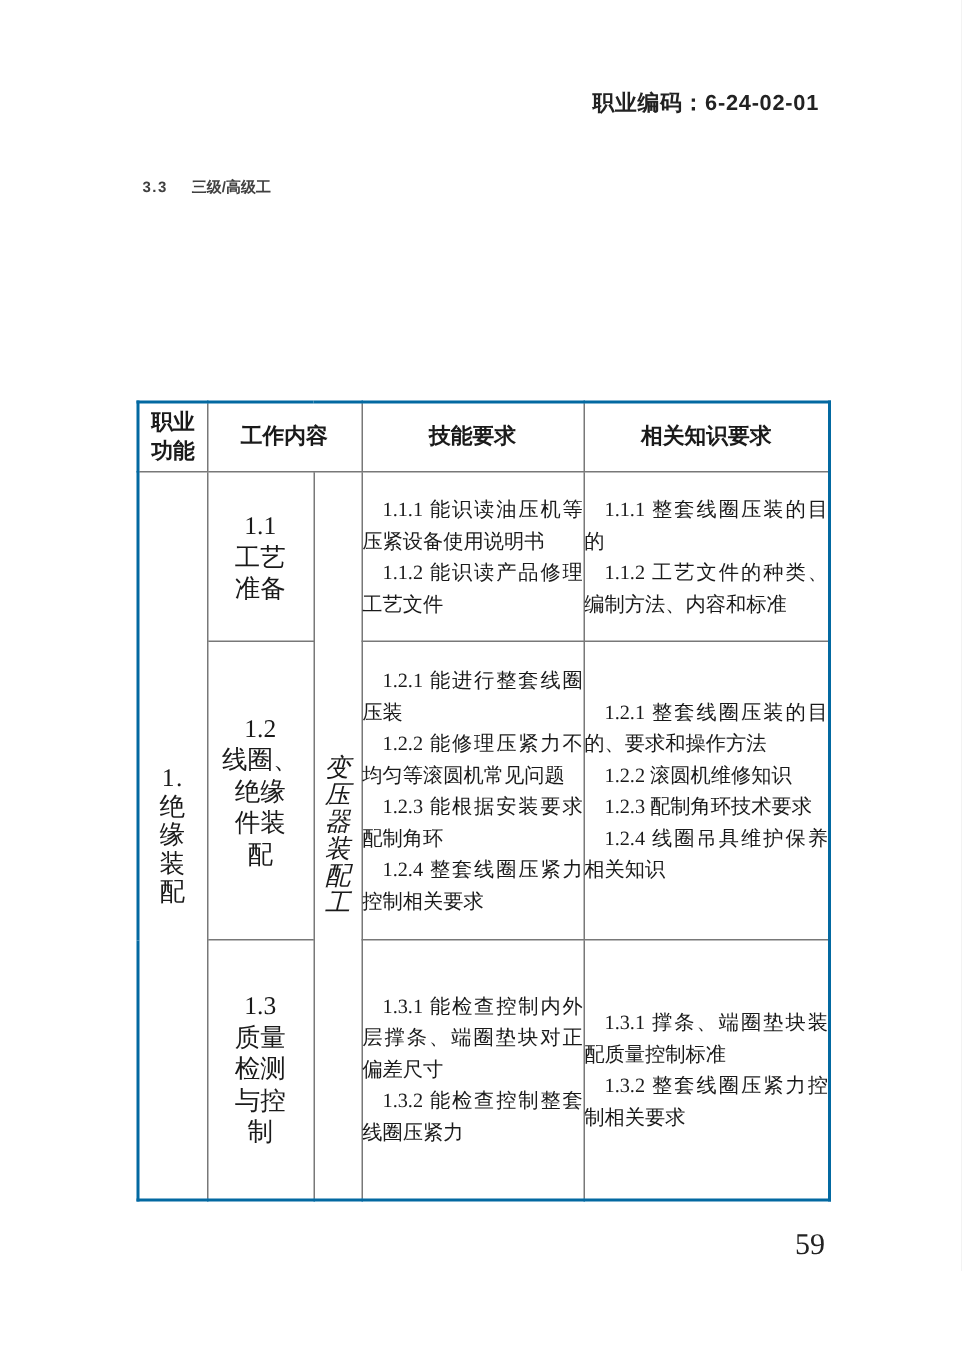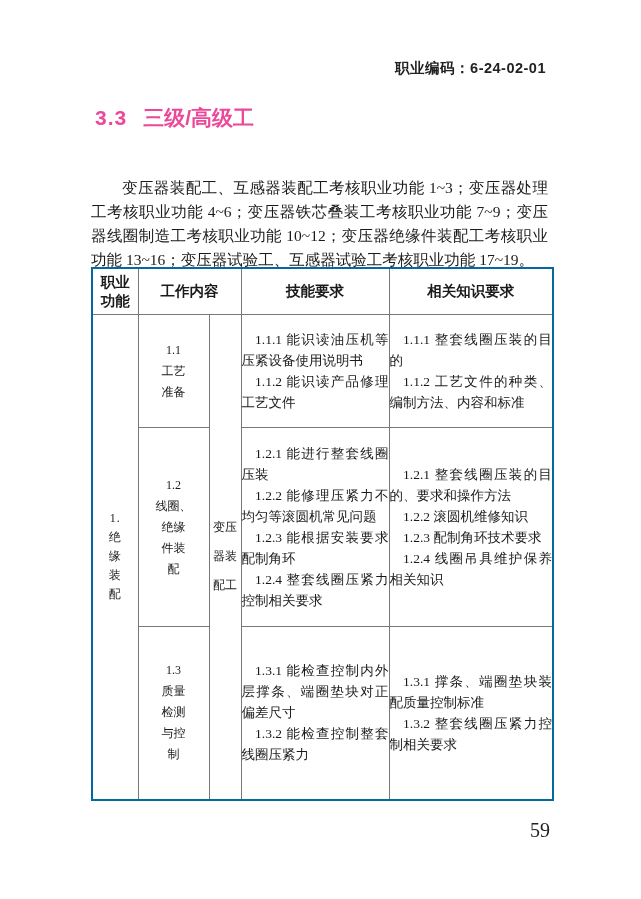--- a/index.html
+++ b/index.html
@@ -22,26 +22,26 @@
     font-family: "Liberation Sans", sans-serif;
     font-weight: 600;
     font-size: 14.5px;
     letter-spacing: 0.5px;
     color: #222;
   }
 
   
   .section-heading {
     position: absolute;
-    top: 104px;
+    top: 118px;
     left: 95px;
     font-family: "Liberation Sans", sans-serif;
     font-weight: 700;
-    font-size: 21px;
-    color: #ec4899;
+    font-size: 10px;
+    color: #404040;
   }
   .section-heading .sec-num { margin-right: 16px; letter-spacing: 1px; }
 
   
   .intro {
     position: absolute;
     top: 160px;
     left: 91px;
     width: 457px;
     font-size: 15.5px;
@@ -79,24 +79,24 @@
   col.c1 { width: 46px; }
   col.c2 { width: 71px; }
   col.c3 { width: 32px; }
   col.c4 { width: 148px; }
   col.c5 { width: 164px; }
 
   td.center-cell {
     text-align: center;
     white-space: pre-line;
     line-height: 21px;
-    font-size: 12px;
+    font-size: 17px;
   }
   td.occ-fn { line-height: 19px; letter-spacing: 1px; }
-  td.worker { line-height: 29px; }
+  td.worker { line-height: 18px; font-style: italic; }
 
   td.items-cell { padding: 6px 7px; }
   td.items-cell p {
     margin: 0;
     text-indent: 1em;
     text-align: justify;
     text-justify: inter-ideograph;
     line-height: 21px;
   }
 
@@ -119,21 +119,20 @@
 <body>
 
 <div class="page">
 
   <div class="occ-code">职业编码：6-24-02-01</div>
 
   <div class="section-heading">
     <span class="sec-num">3.3</span><span>三级/高级工</span>
   </div>
 
-  <p class="intro">变压器装配工、互感器装配工考核职业功能 1~3；变压器处理工考核职业功能 4~6；变压器铁芯叠装工考核职业功能 7~9；变压器线圈制造工考核职业功能 10~12；变压器绝缘件装配工考核职业功能 13~16；变压器试验工、互感器试验工考核职业功能 17~19。</p>
 
   <div class="tbl-wrap">
     <table class="assess">
       <colgroup>
         <col class="c1">
           <col class="c2">
           <col class="c3">
           <col class="c4">
           <col class="c5">
       </colgroup>

